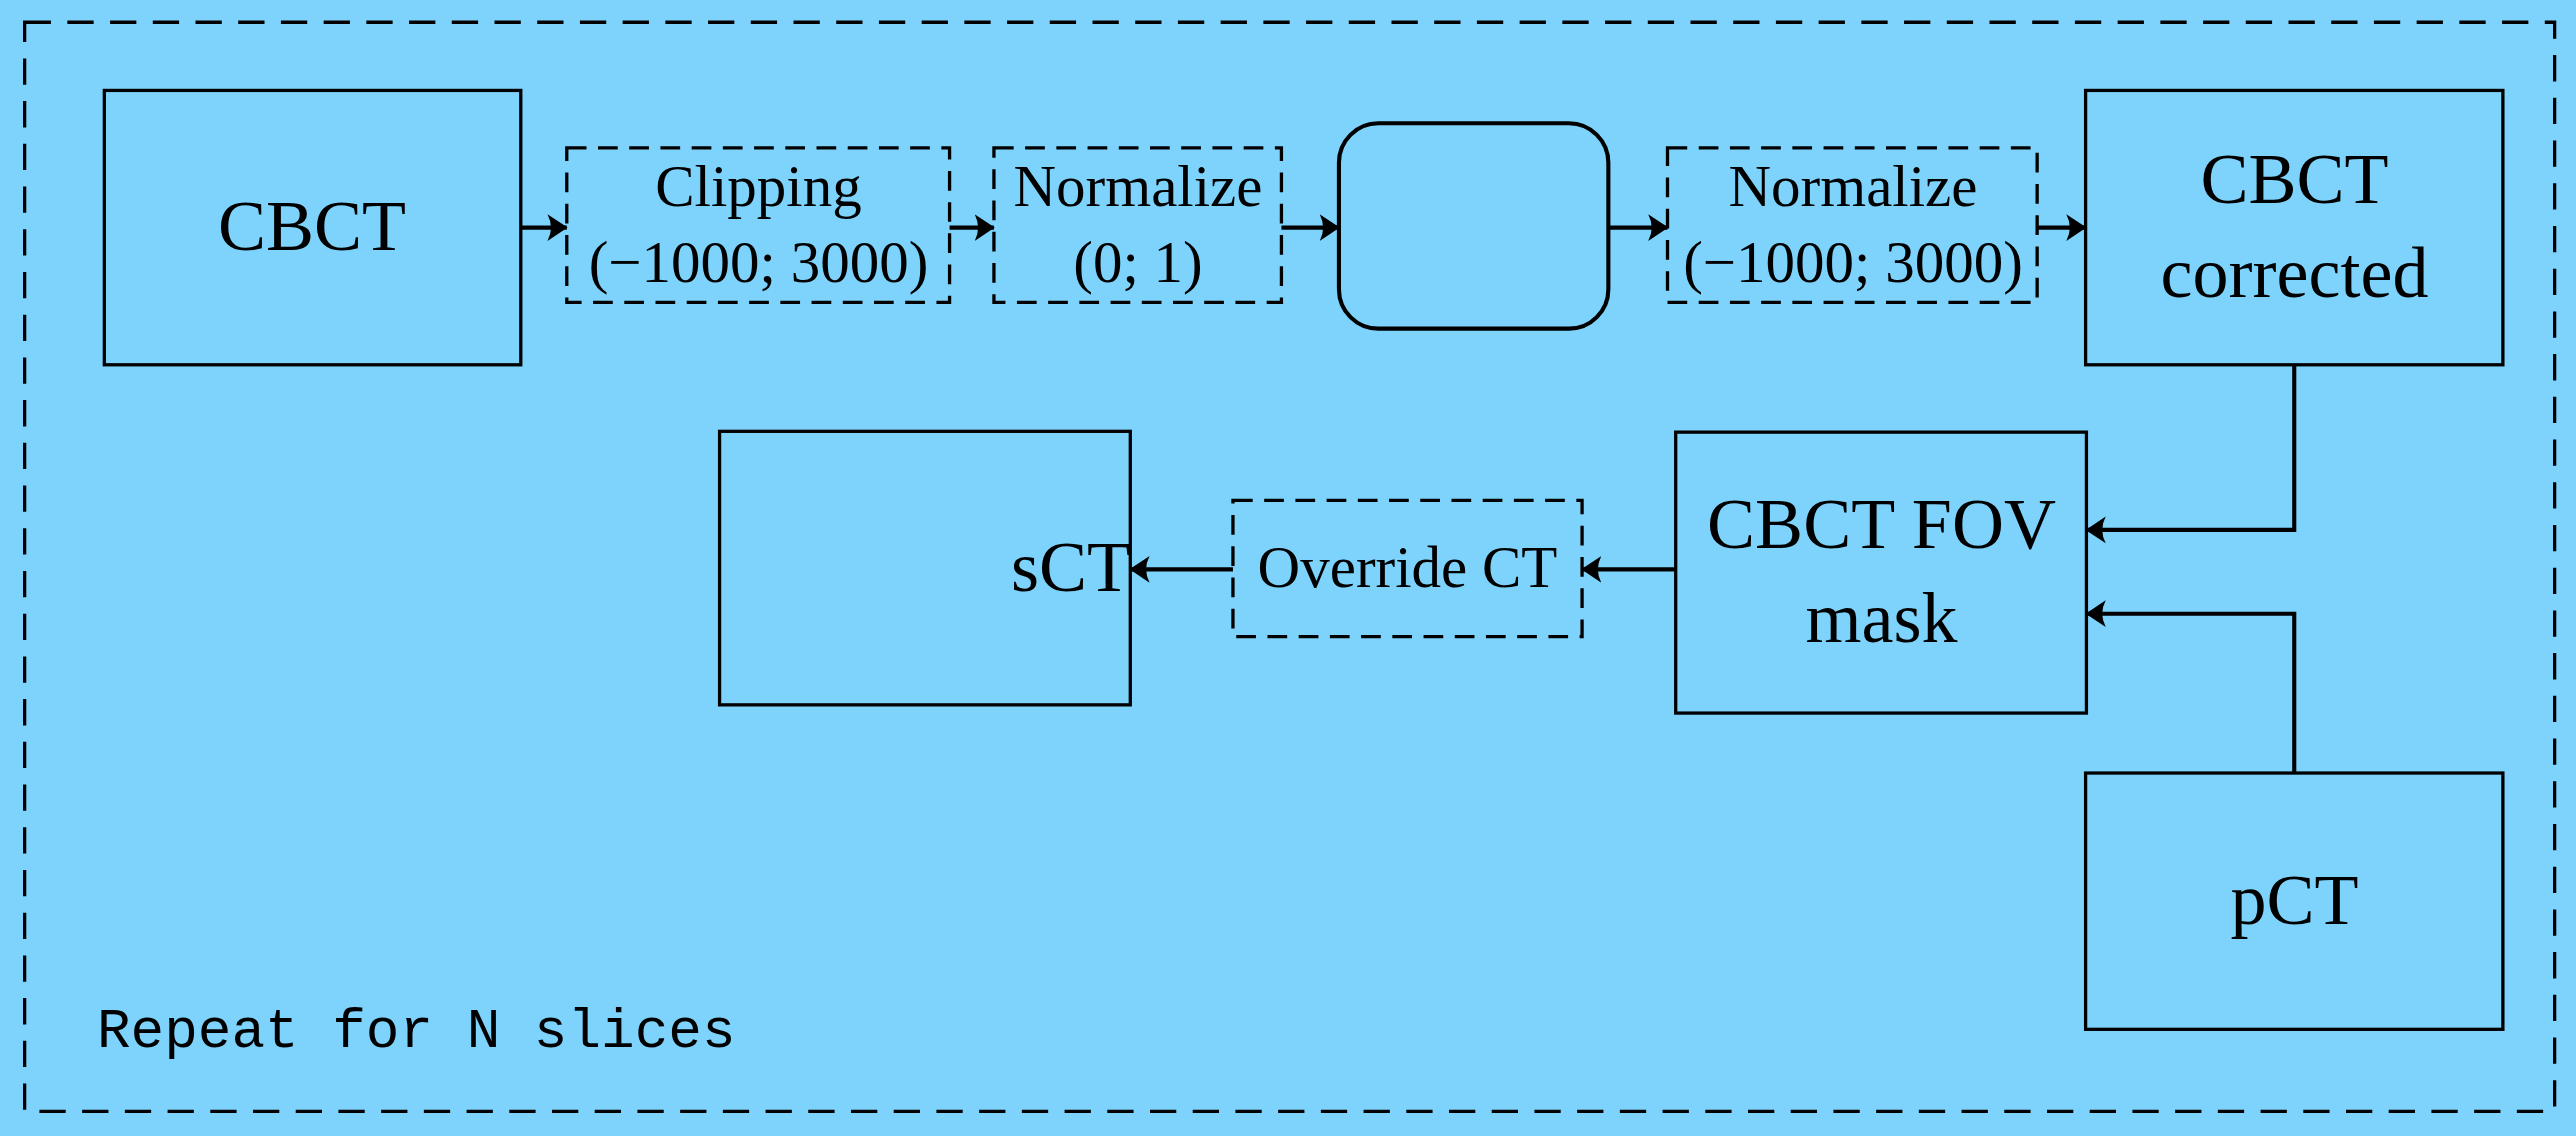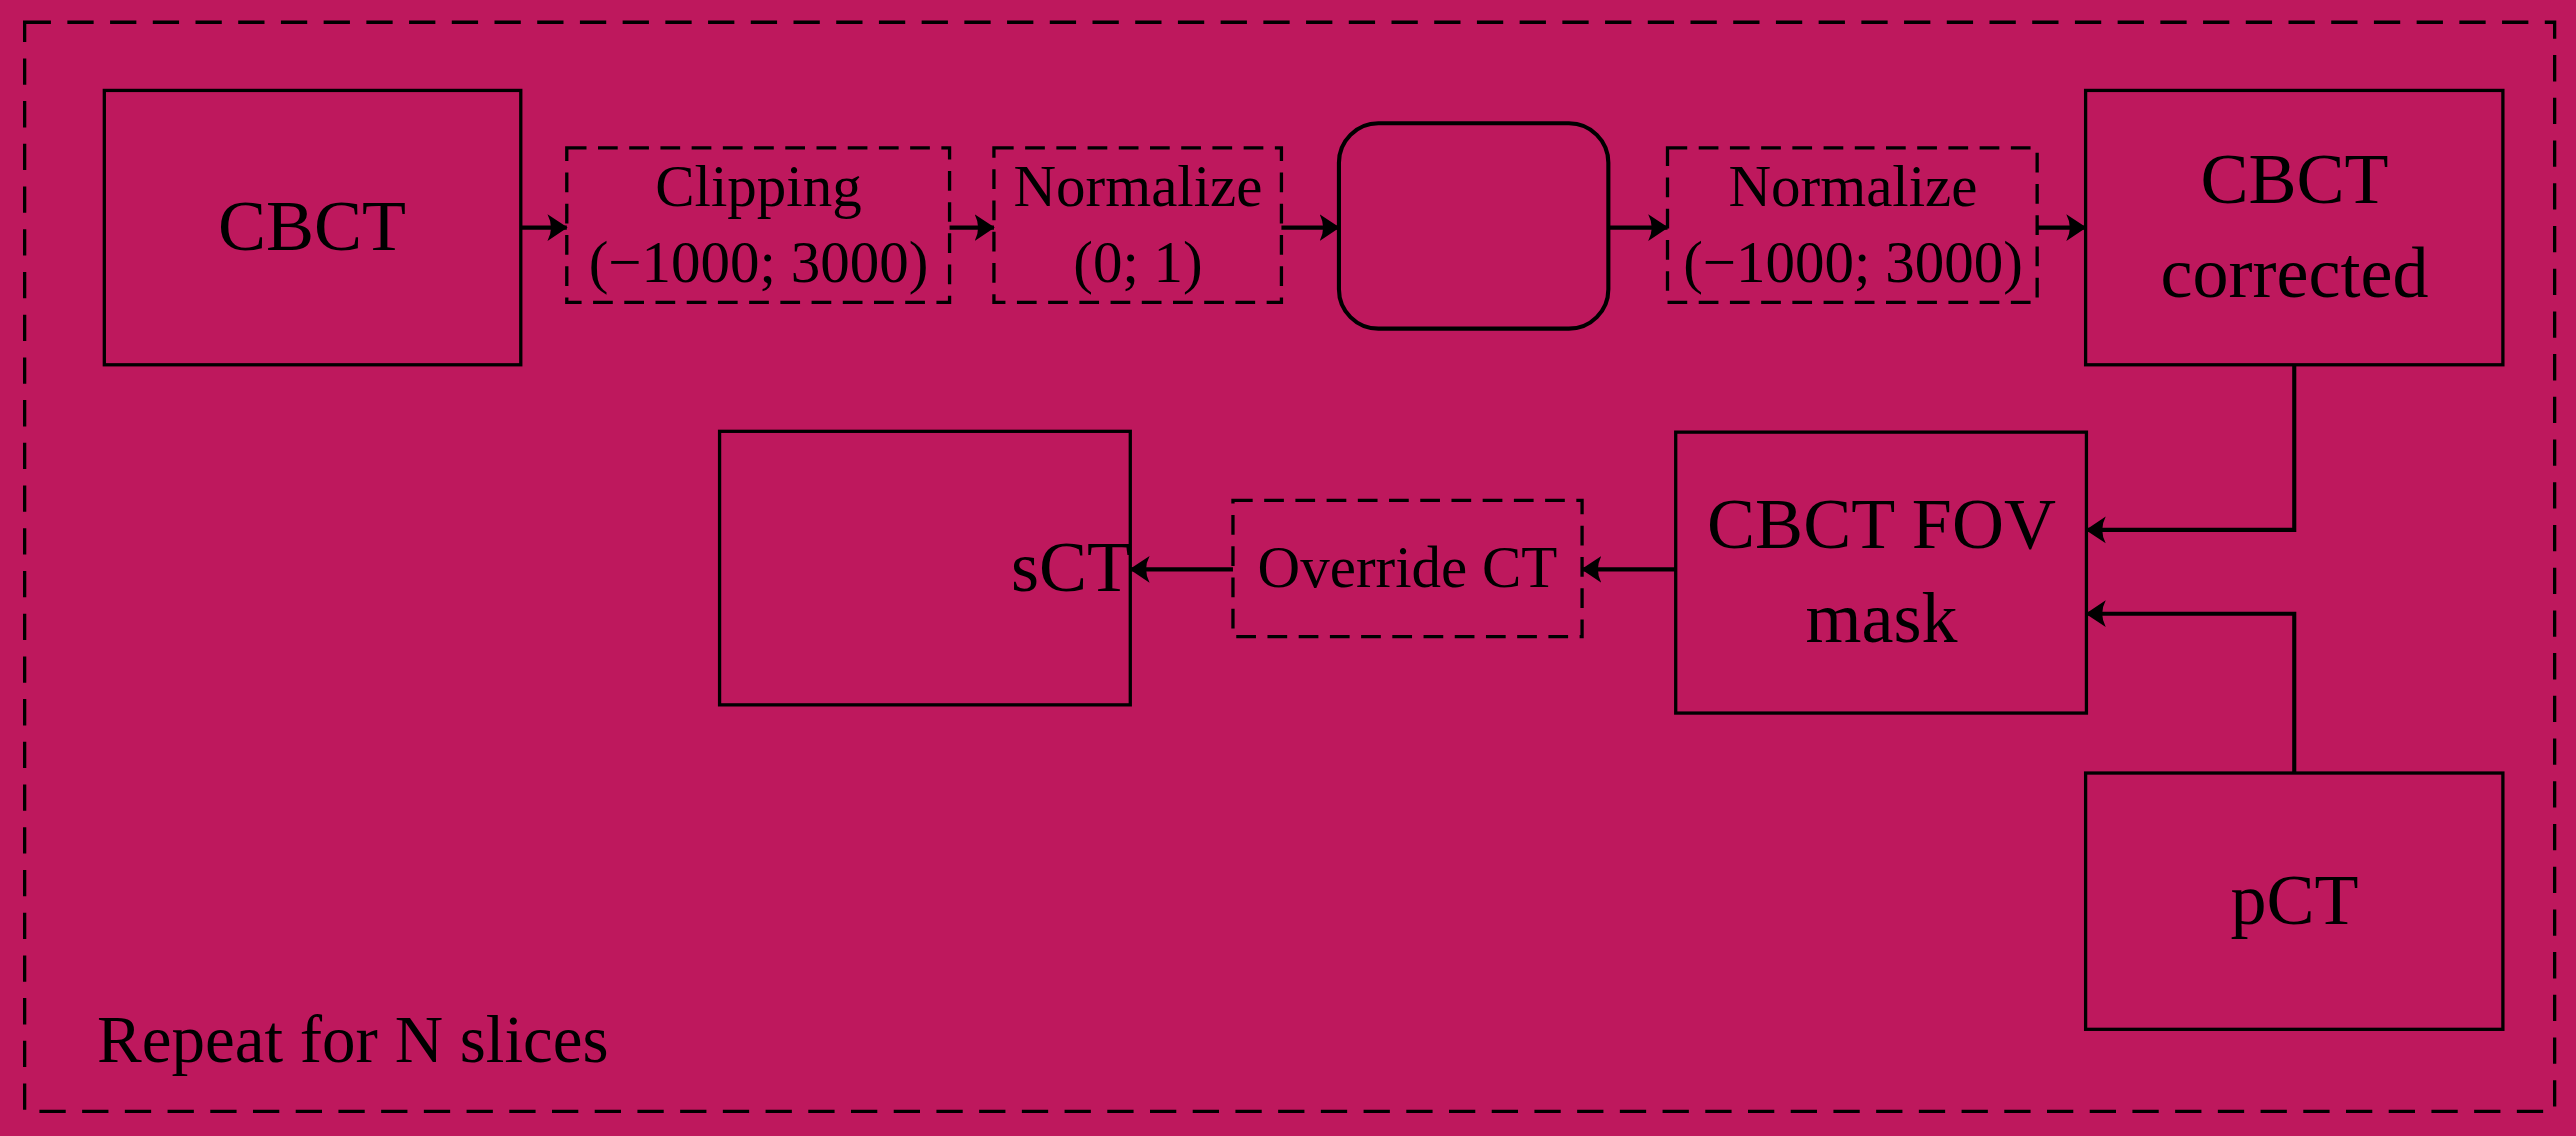--- a/index.html
+++ b/index.html
@@ -1,20 +1,20 @@
 <!DOCTYPE html>
 <html style="font-size:13px"><head>
 <meta charset="utf-8">
 <style>
   html, body { margin: 0; padding: 0; background: #ffffff; }
   .diagram {
     position: relative;
     width: 2576px;
     height: 1137px;
-    background: #be185d;
+    background: #7dd3fc;
     color: #000000;
     font-family: "Liberation Serif", "DejaVu Serif", serif;
     overflow: hidden;
   }
   .diagram svg.lines {
     position: absolute;
     left: 0; top: 0;
     width: 2576px; height: 1137px;
   }
   .label {
@@ -27,23 +27,24 @@
     white-space: nowrap;
   }
   .fs-solid  { font-size: 72px; line-height: 1.3; }
   .fs-dashed { font-size: 59px; line-height: 1.28; align-items: center; }
   .gct-label { font-size: 84px; font-style: italic; }
   .gct-label sub { font-size: 58px; font-style: italic; line-height: 0; }
   .caption {
     position: absolute;
     left: 97px;
     top: 999px;
-    font-size: 67px;
+    font-size: 56px;
     line-height: 1.2;
     white-space: nowrap;
+    font-family: Liberation Mono, monospace;
   }
 </style>
 </head>
 <body>
 
 <div class="diagram">
 
   <svg class="lines" viewBox="0 0 3136 1384">
     <defs>
       <marker id="ah" viewBox="0 0 5 7" markerWidth="5" markerHeight="7" refX="4.7" refY="3.5" orient="auto" markerUnits="strokeWidth">

